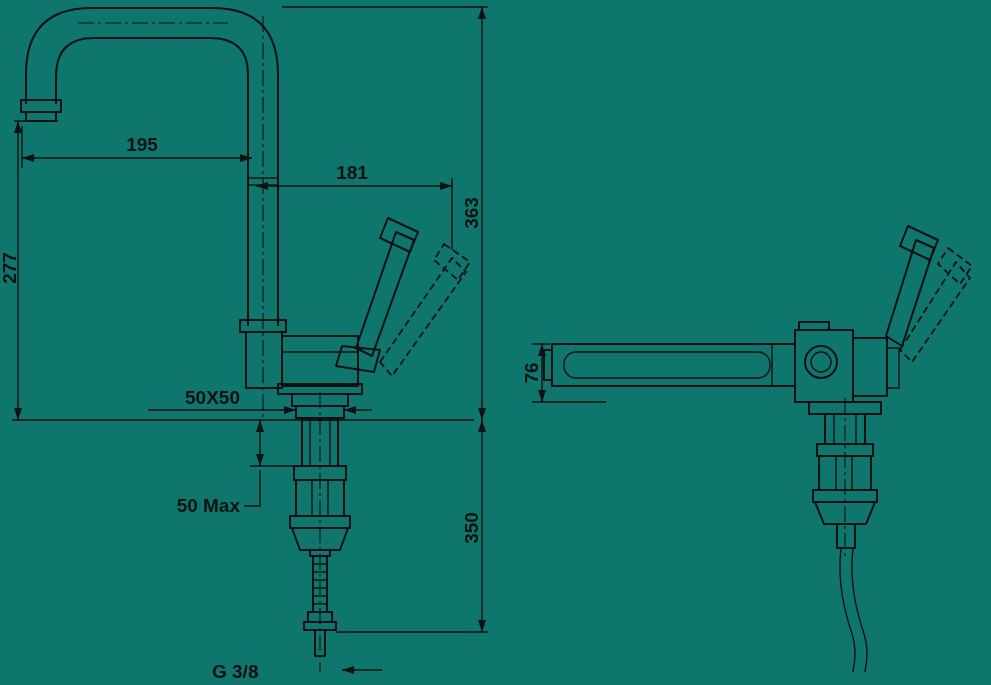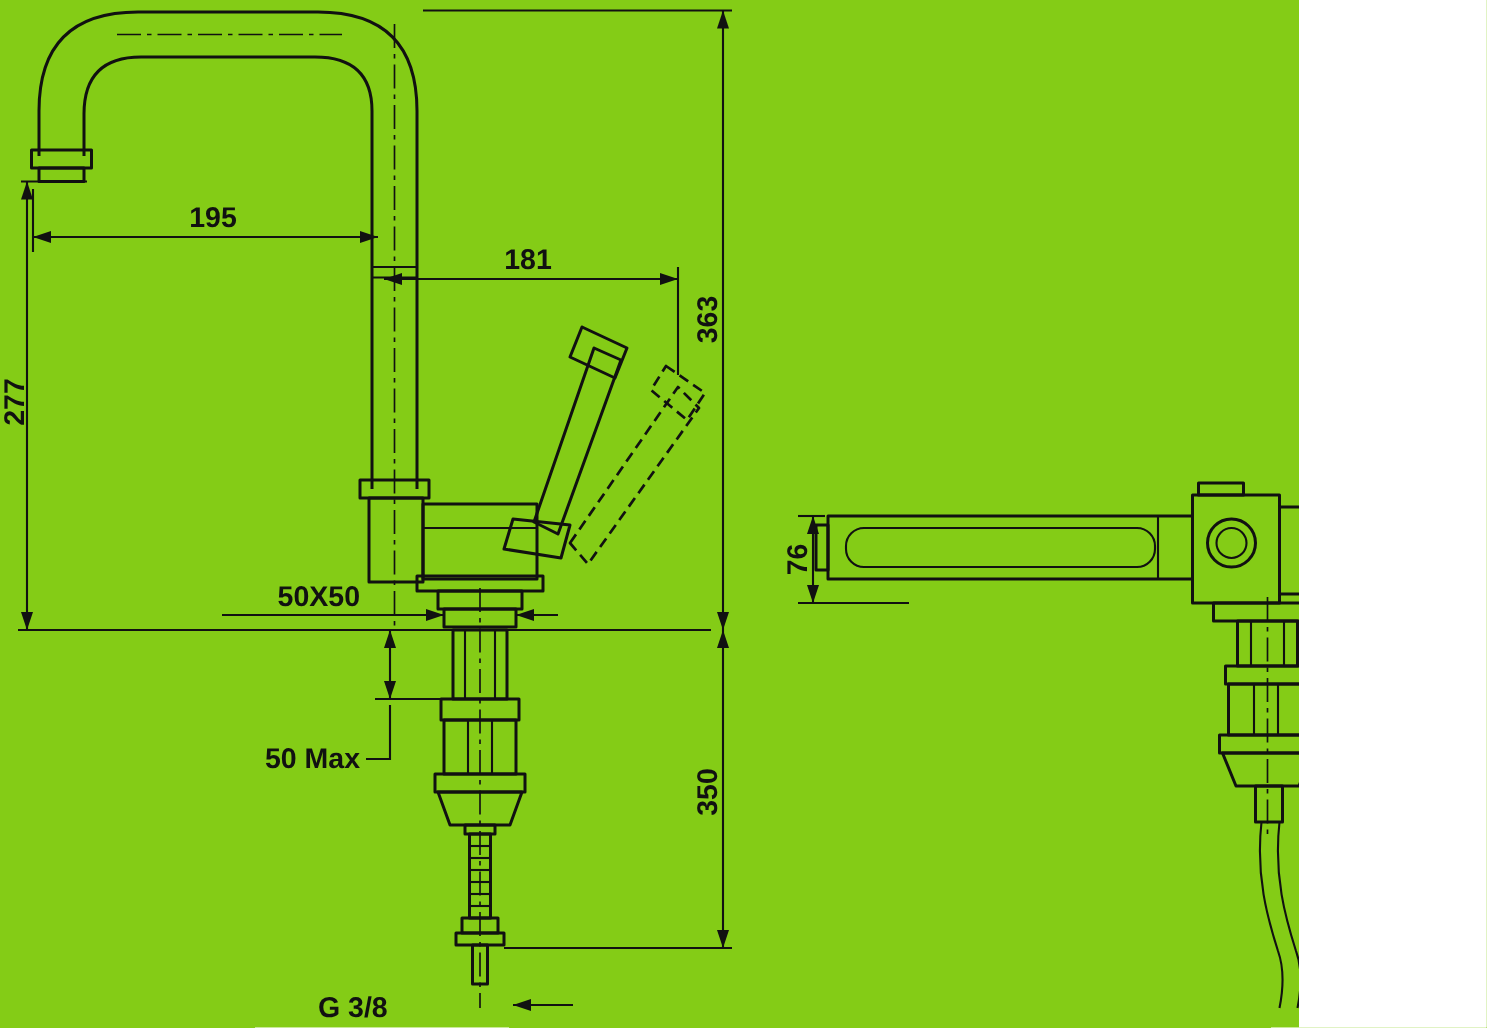--- a/index.html
+++ b/index.html
@@ -1,17 +1,17 @@
 <!DOCTYPE html>
 <html style="--line: #111111;"><head>
 <meta charset="utf-8">
 <style>
   html,body { margin:0; padding:0; background:#ffffff; }
   .page {
-    width:866px; height:685px; position:relative; background:#84cc16;
+    width:991px; height:685px; position:relative; background:#0f766e;
     font-family:"Liberation Sans", sans-serif; overflow:hidden;
   }
   svg { display:block; color:var(--line,#111111); }
   .ol   { fill:none; stroke:currentColor; stroke-width:2;   stroke-linejoin:round; }
   .thin { fill:none; stroke:currentColor; stroke-width:1.4; }
   .dim  { fill:none; stroke:currentColor; stroke-width:1.4; }
   .cl   { fill:none; stroke:currentColor; stroke-width:1.1; stroke-dasharray:16 4 3 4; }
   .dash { fill:none; stroke:currentColor; stroke-width:1.8; stroke-dasharray:7 4; stroke-linejoin:round; }
   text.t { font:bold 19px "Liberation Sans", sans-serif; fill:currentColor; }
 </style>

